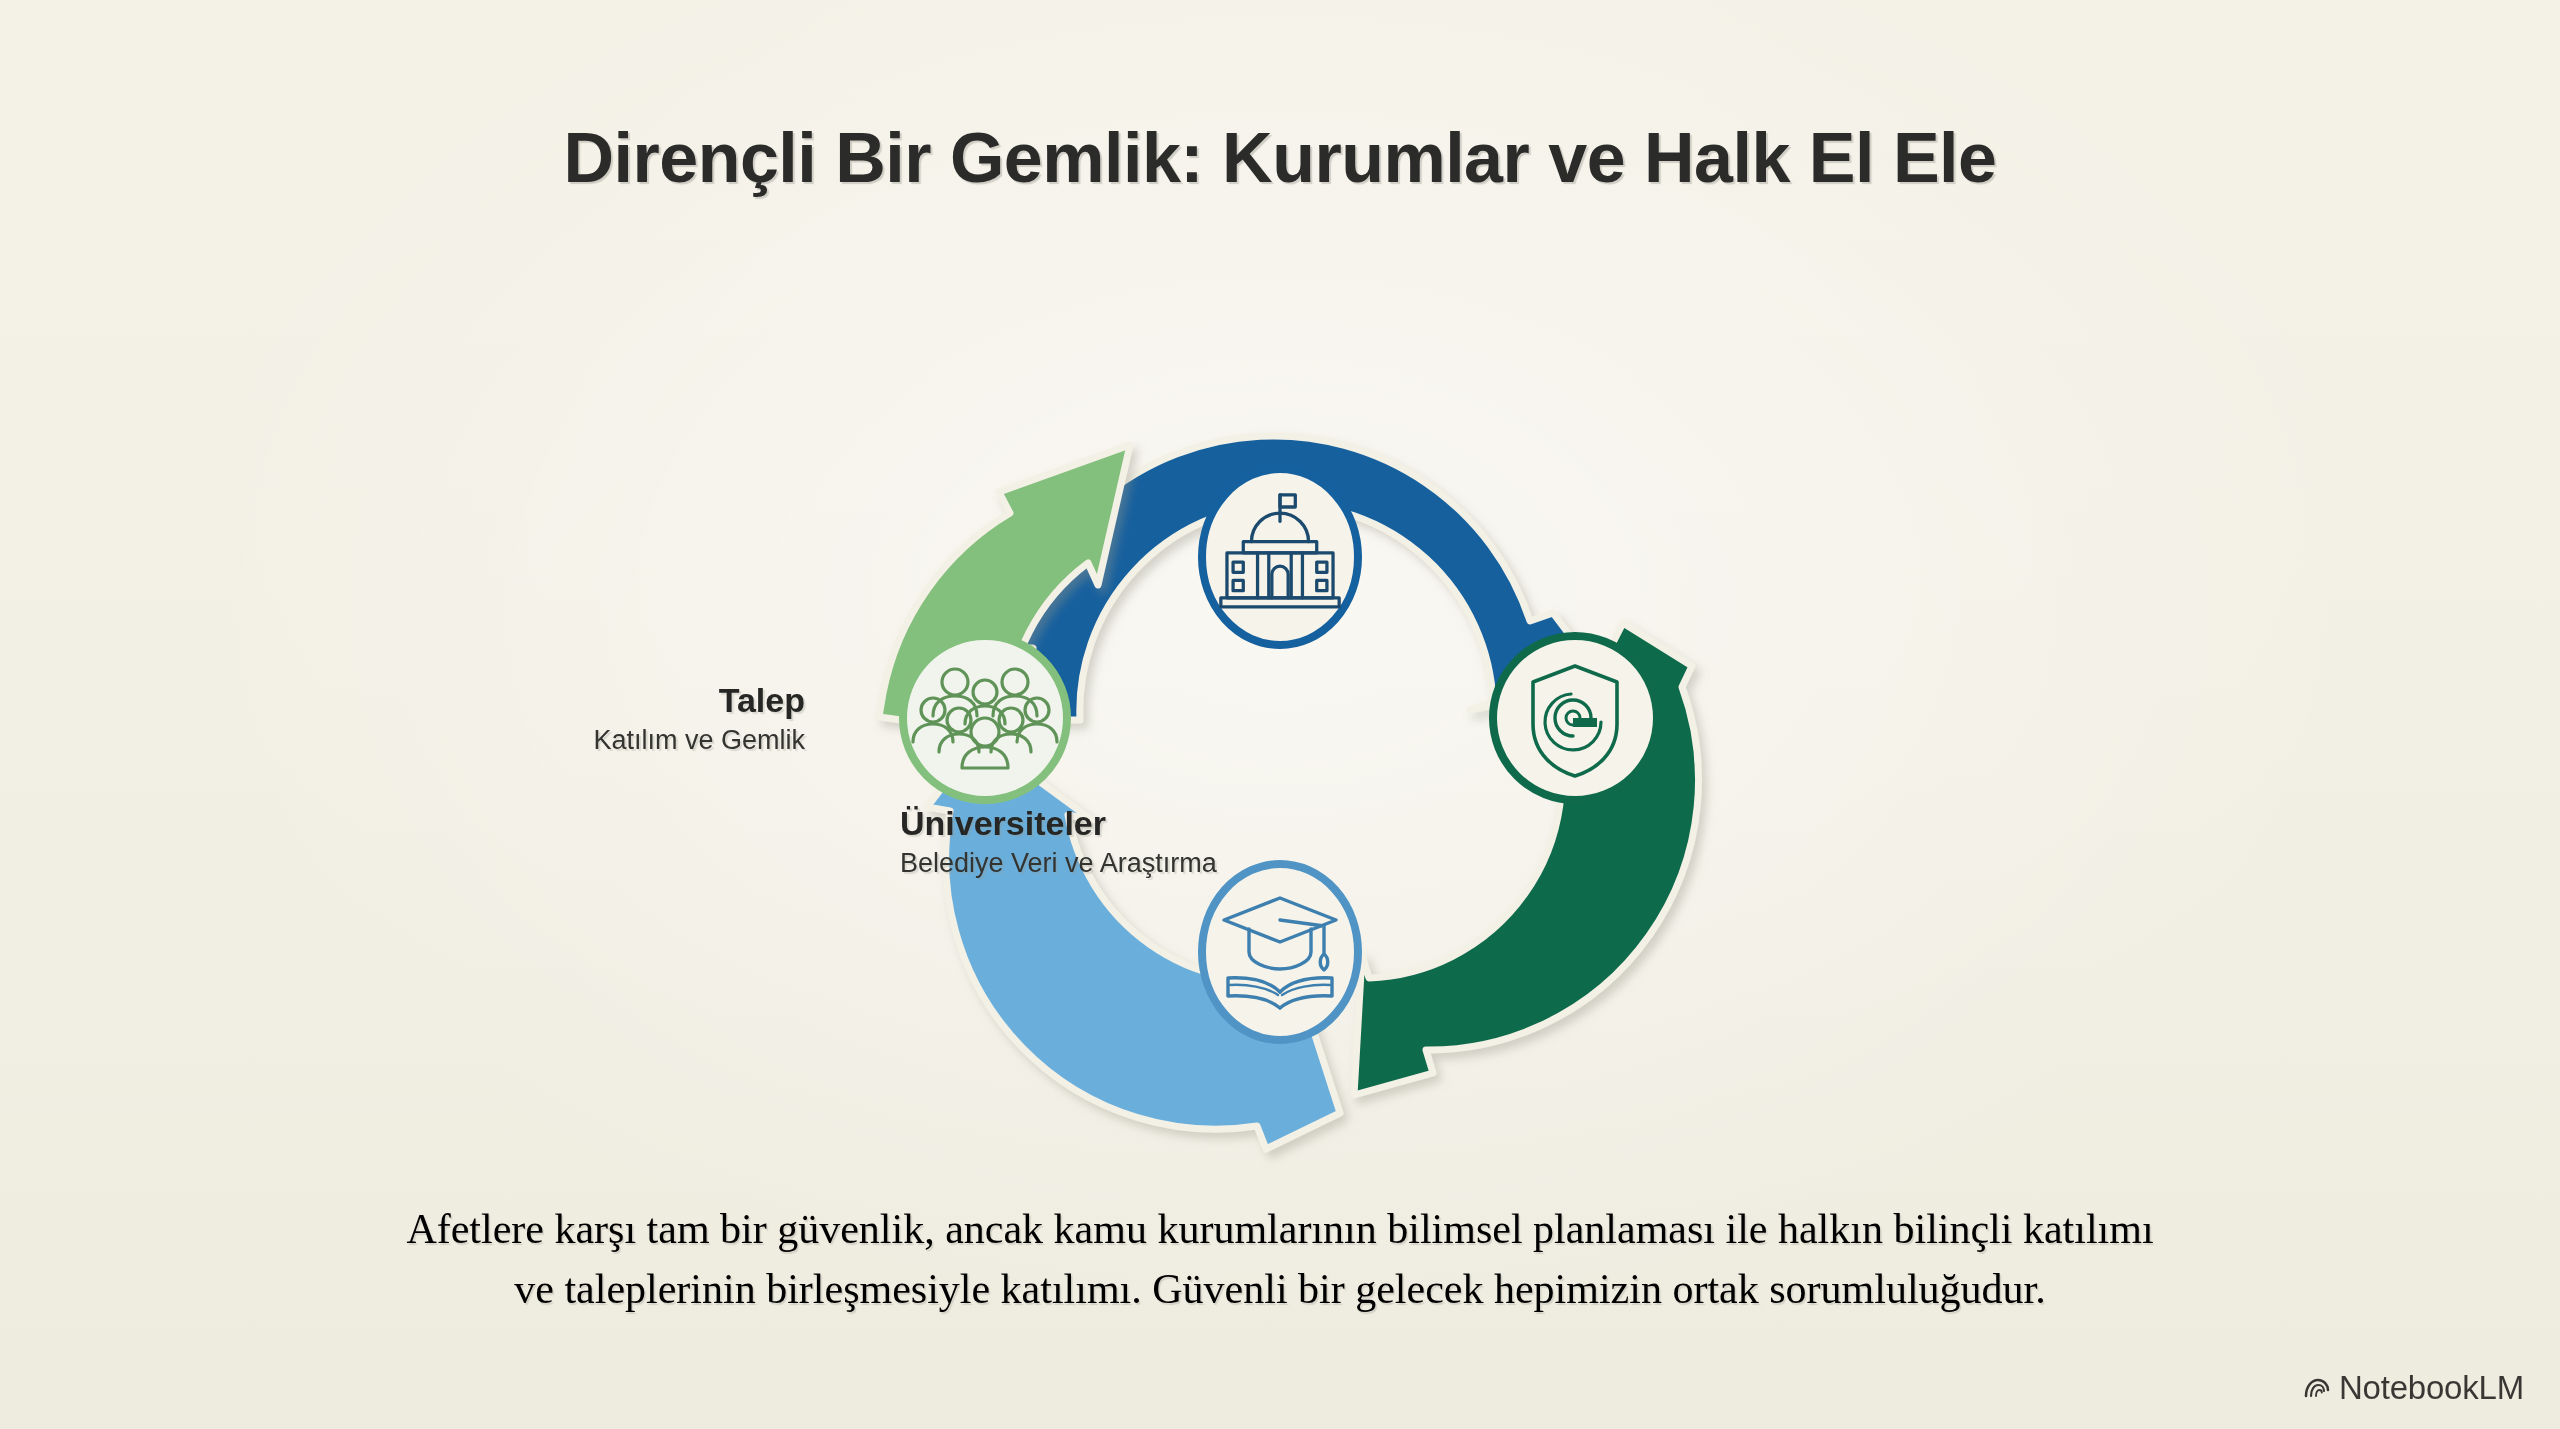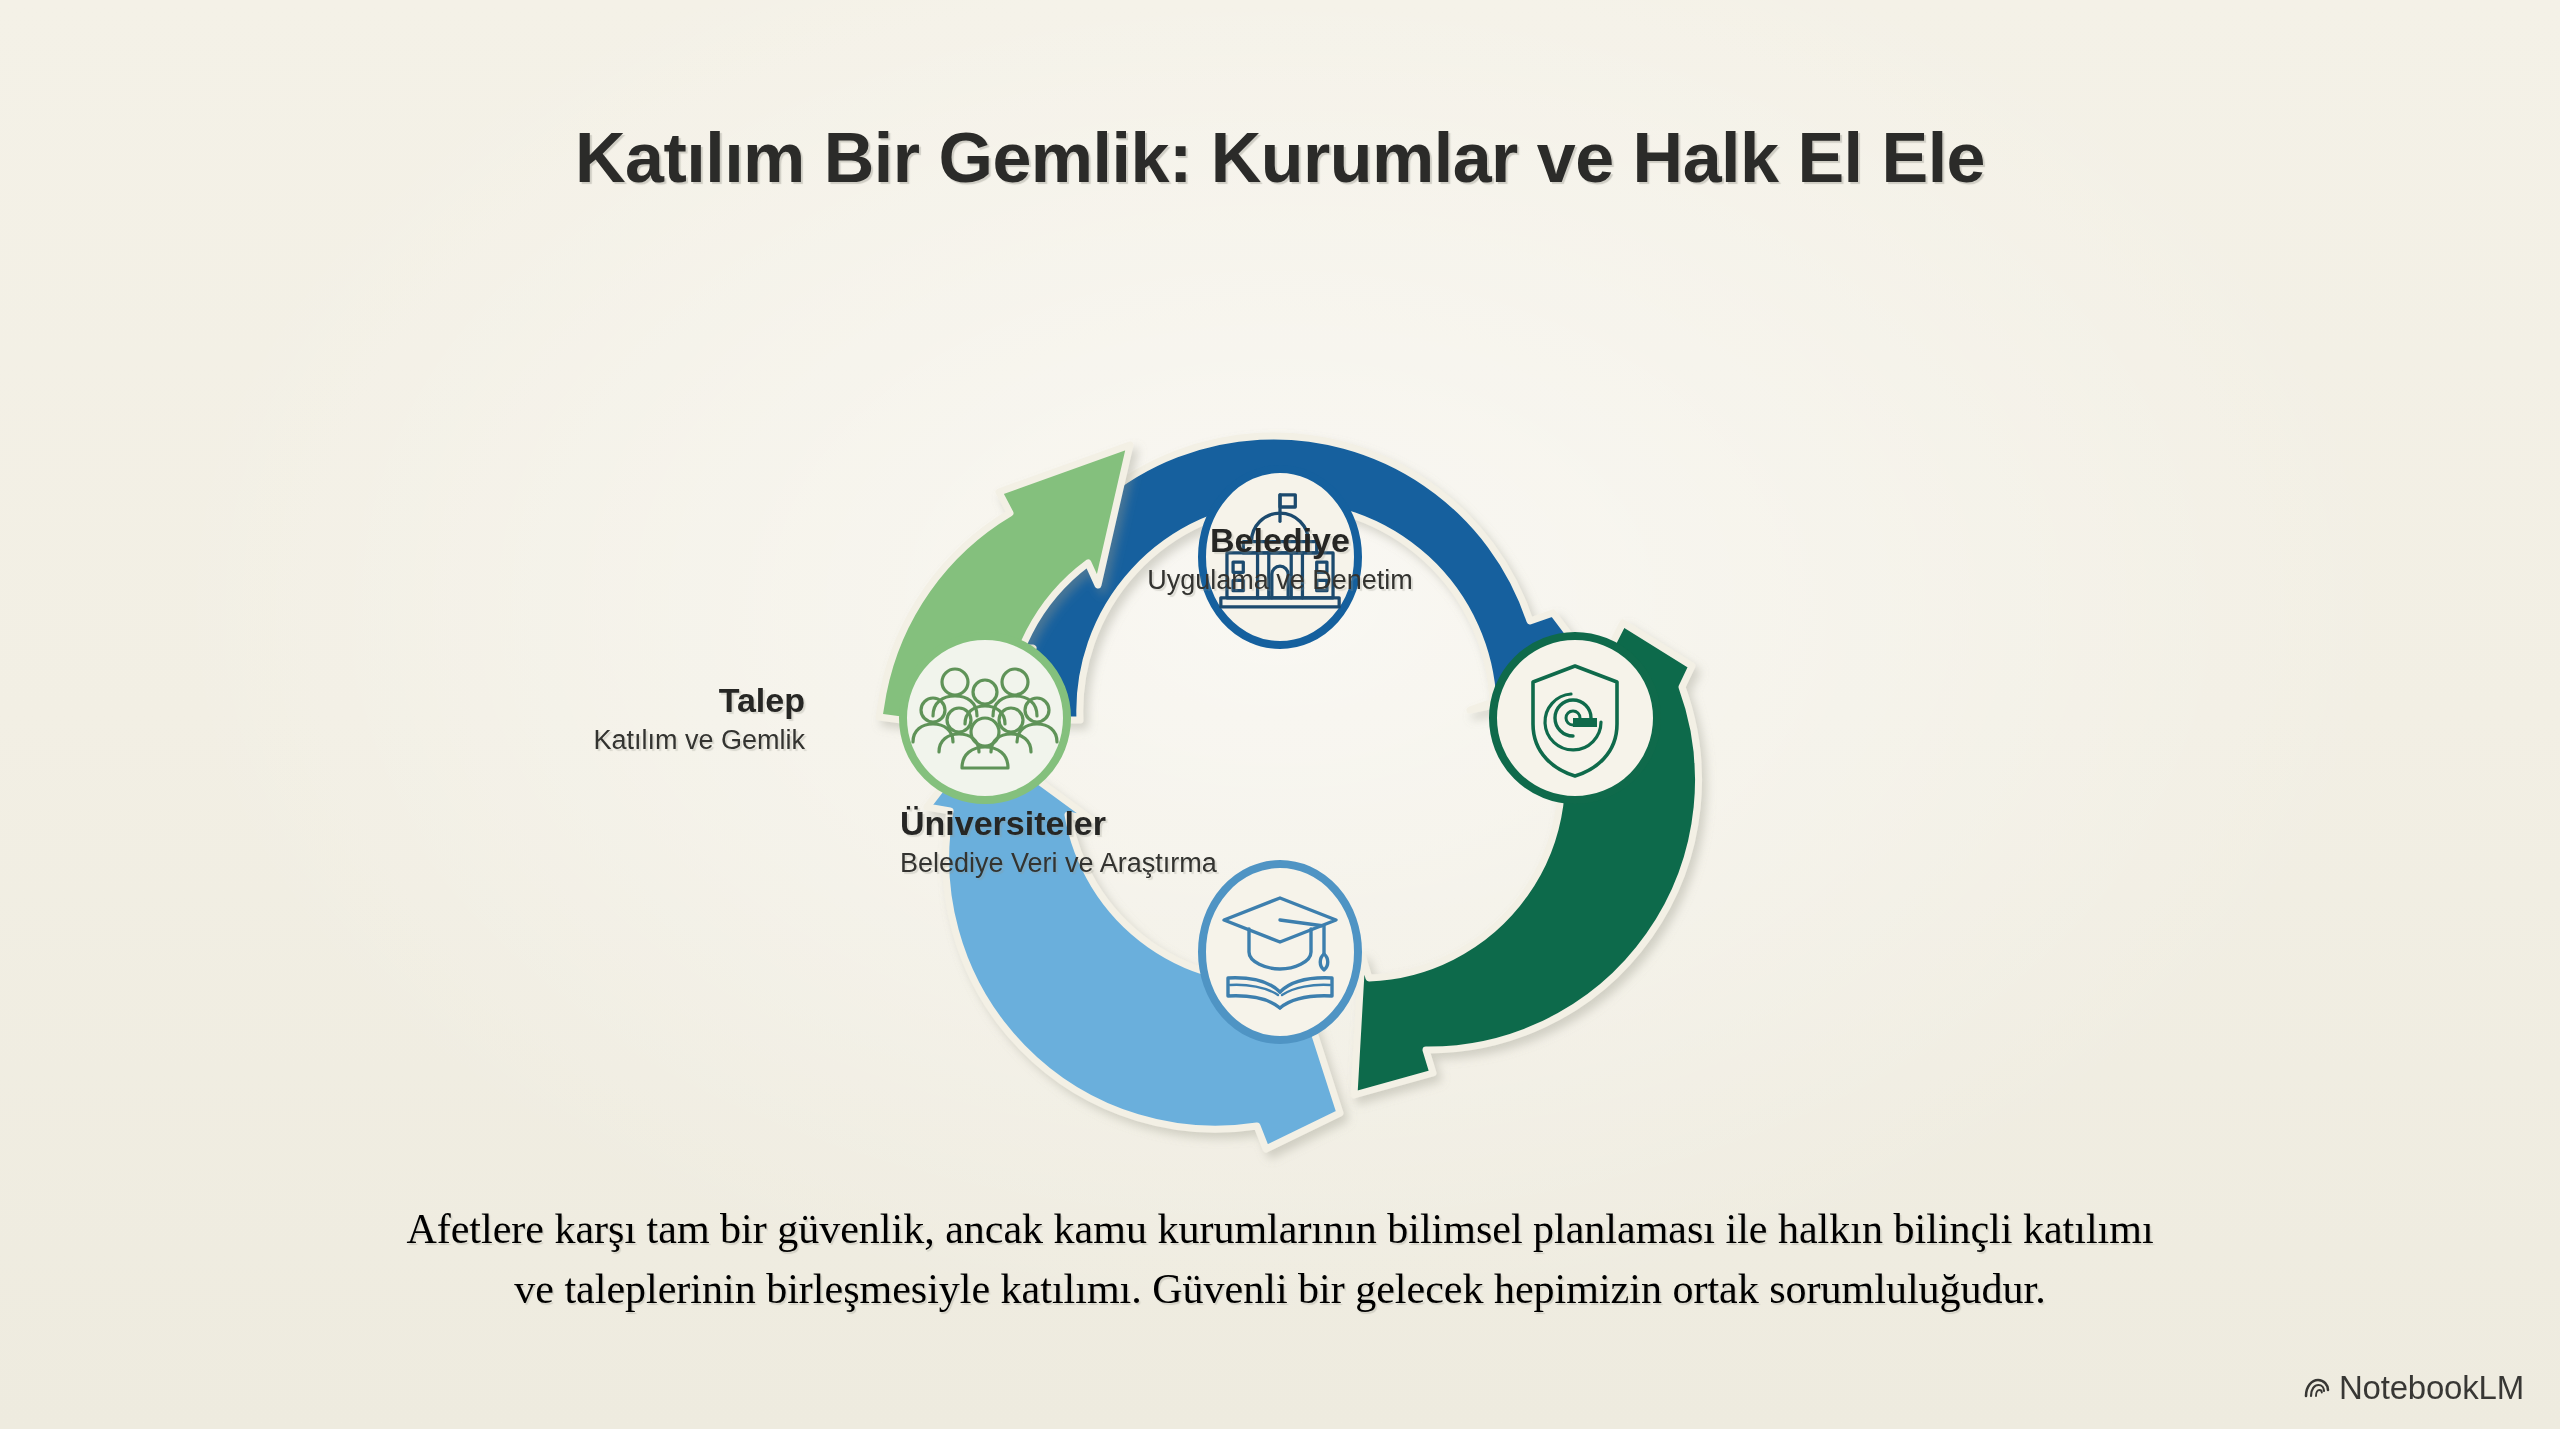--- a/index.html
+++ b/index.html
@@ -141,21 +141,21 @@
   }
   #watermark svg { display: block; }
 </style>
 </head>
 <body>
 
 <div id="stage">
 
   <div id="paper-texture"></div>
 
-  <div id="title">Katılım Bir Gemlik: Kurumlar ve Halk El Ele</div>
+  <div id="title">Dirençli Bir Gemlik: Kurumlar ve Halk El Ele</div>
 
   <div id="cycle">
     <svg viewBox="0 0 900 900" xmlns="http://www.w3.org/2000/svg">
       <defs>
         <filter id="softshadow" x="-25%" y="-25%" width="150%" height="150%">
           <feDropShadow dx="5" dy="6" stdDeviation="5" flood-color="#9a9a8c" flood-opacity="0.38"></feDropShadow>
         </filter>
         <filter id="iconshadow" x="-40%" y="-40%" width="180%" height="180%">
           <feDropShadow dx="3" dy="4" stdDeviation="4" flood-color="#9a9a8c" flood-opacity="0.35"></feDropShadow>
         </filter>
@@ -302,24 +302,20 @@
           <circle cx="26" cy="2" r="12"></circle>
           <path d="M 6 34 C 6 22 15 16 26 16 C 37 16 46 22 46 34"></path>
 
           <circle cx="0" cy="14" r="14"></circle>
           <path d="M -23 50 C -23 36 -13 29 0 29 C 13 29 23 36 23 50 Z"></path>
         </g>
       </g>
     </svg>
   </div>
 
-  <div class="node-label" id="label-belediye">
-    <div class="node-title">Belediye</div>
-    <div class="node-sub">Uygulama ve Denetim</div>
-  </div>
 
 
   <div class="node-label" id="label-universiteler">
     <div class="node-title">Üniversiteler</div>
     <div class="node-sub">Belediye Veri ve Araştırma</div>
   </div>
 
   <div class="node-label" id="label-halk">
     <div class="node-title">Talep</div>
     <div class="node-sub">Katılım ve Gemlik</div>

